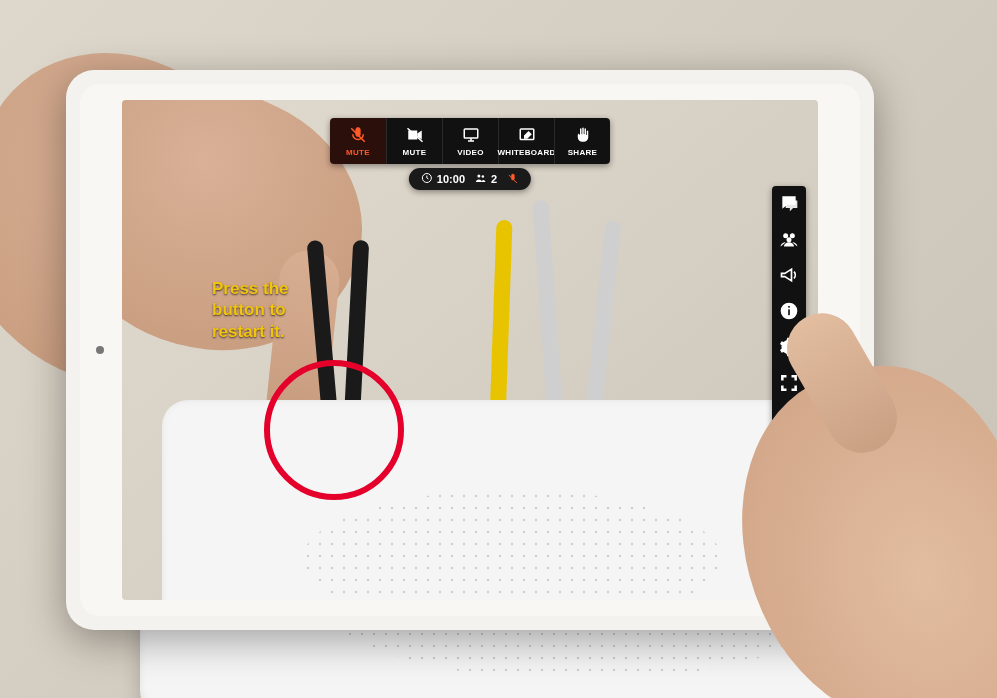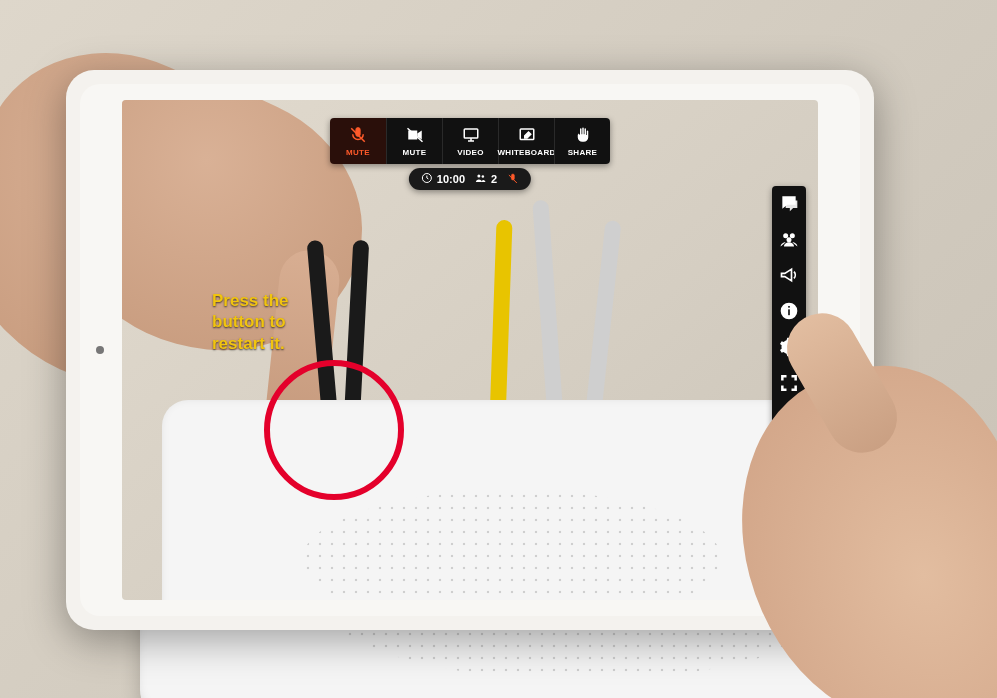--- a/index.html
+++ b/index.html
@@ -90,21 +90,21 @@
       <div class="ihand"></div>
       <div class="ifinger"></div>
       <div class="icable ic1"></div>
       <div class="icable ic2"></div>
       <div class="icable ic3"></div>
       <div class="icable ic4"></div>
       <div class="icable ic5"></div>
       <div class="inner-device"></div>
 
       <div class="annot-circle" id="annot-circle" style="left: 142px; top: 260px; width: 140px; height: 140px;"></div>
-      <div class="annot-text" id="annot-text" style="left: 90px; top: 190px; white-space: pre-line;">Press the
+      <div class="annot-text" id="annot-text" style="left: 90px; top: 178px; white-space: pre-line;">Press the
 button to
 restart it.</div>
 
       <div class="toolbar">
         <div class="tb-btn muted">
           <span>
             <svg viewBox="0 0 24 24" fill="currentColor">
                 <path d="M12 14a3 3 0 0 0 3-3V5a3 3 0 0 0-6 0v6a3 3 0 0 0 3 3z"></path>
                 <path d="M19 11a7 7 0 0 1-14 0" stroke="currentColor" stroke-width="2" fill="none"></path>
                 <line x1="3" y1="3" x2="21" y2="21" stroke="currentColor" stroke-width="2"></line>

